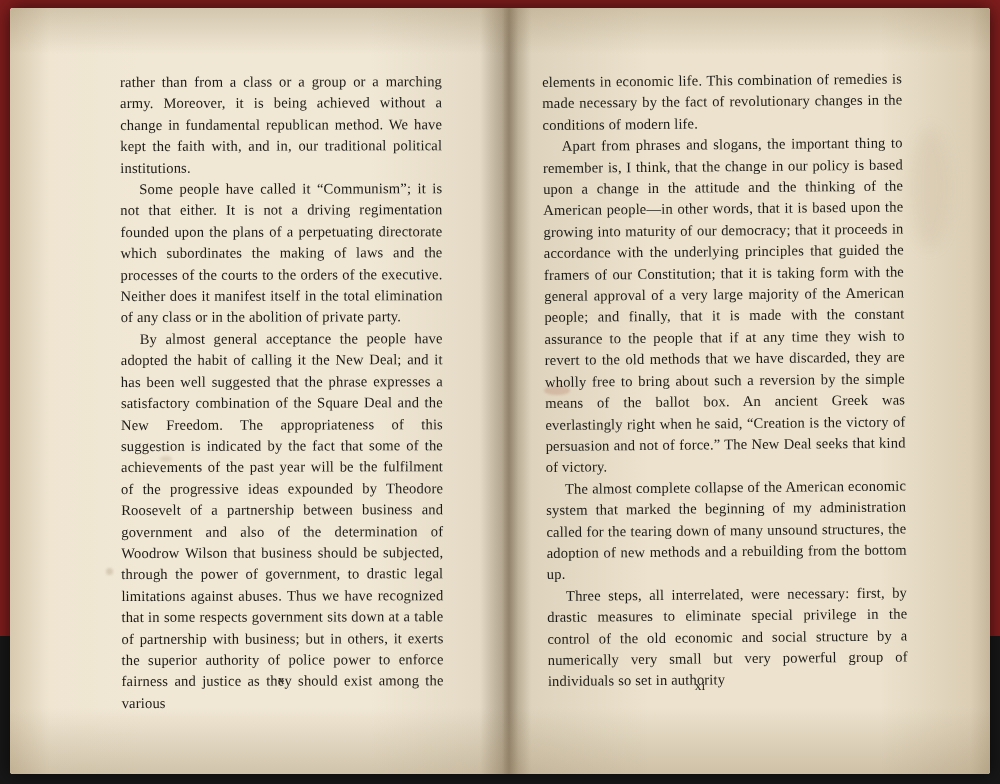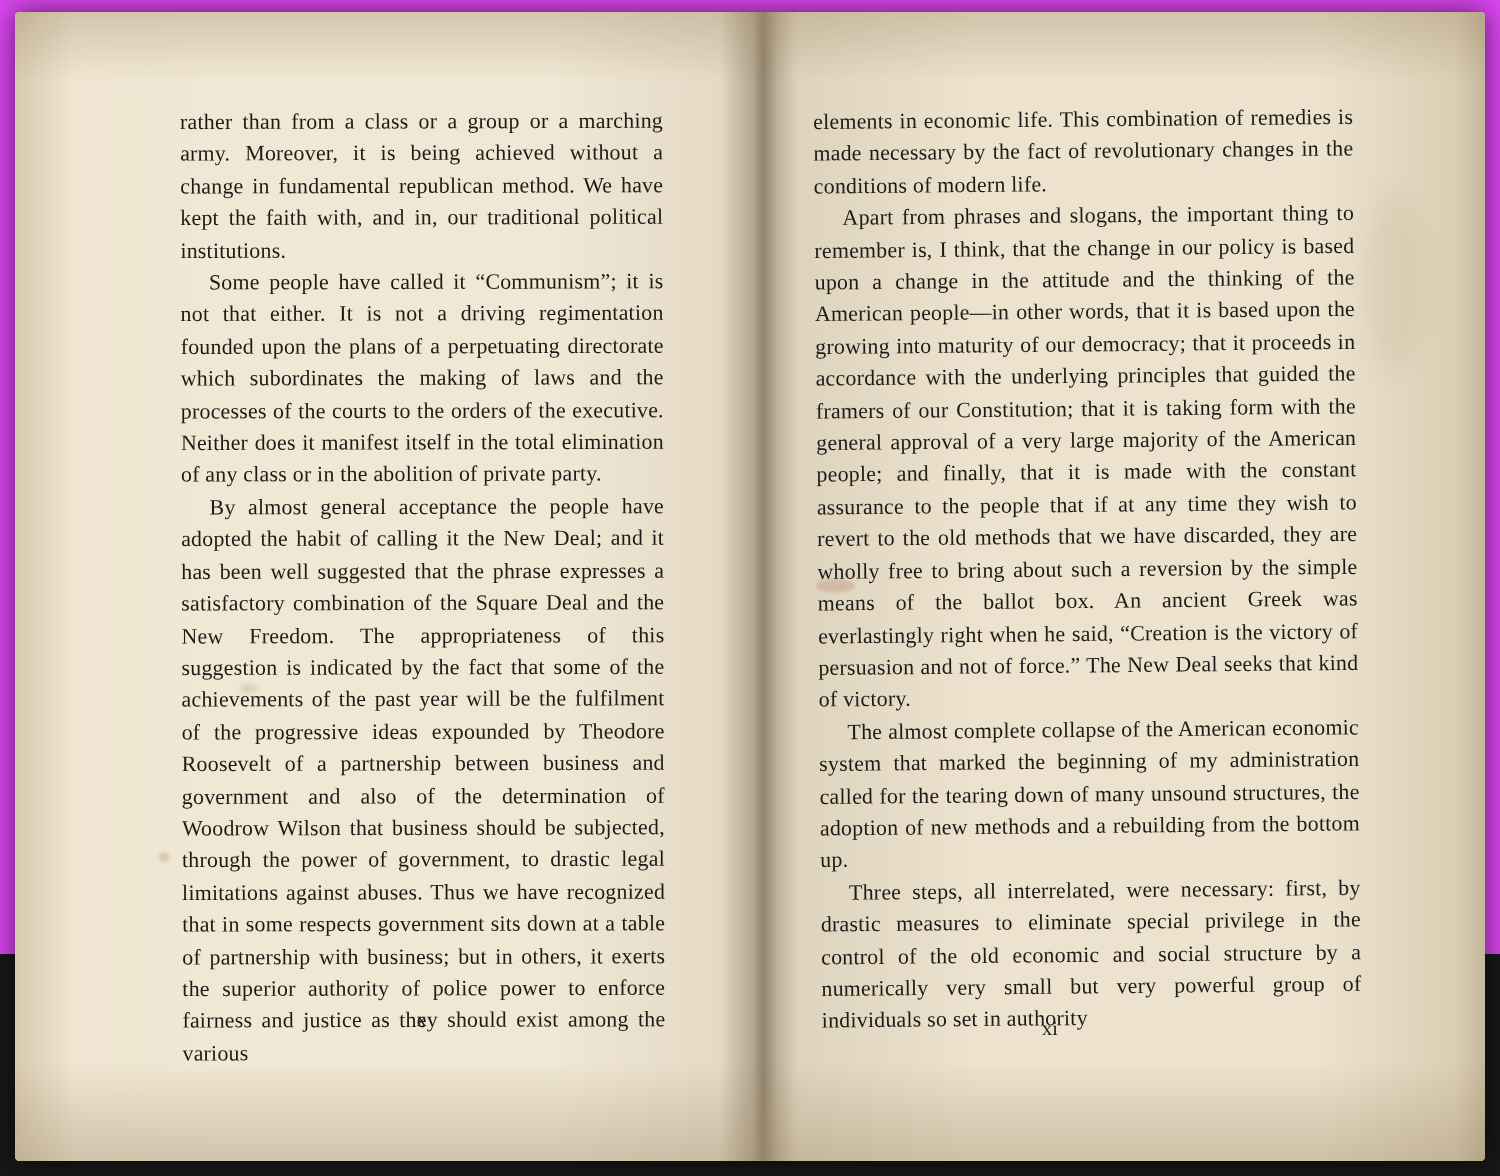--- a/index.html
+++ b/index.html
@@ -11,21 +11,21 @@
     width: 1000px;
     height: 784px;
     overflow: hidden;
     font-family: "Liberation Serif", serif;
   }
 
   #book {
     position: relative;
     width: 1000px;
     height: 636px;
-    background: #d946ef;
+    background: #7f1d1d;
   }
 
   
   .spread {
     position: absolute;
     left: 10px;
     top: 8px;
     width: 980px;
     height: 766px;
     background: #efe6d2;

